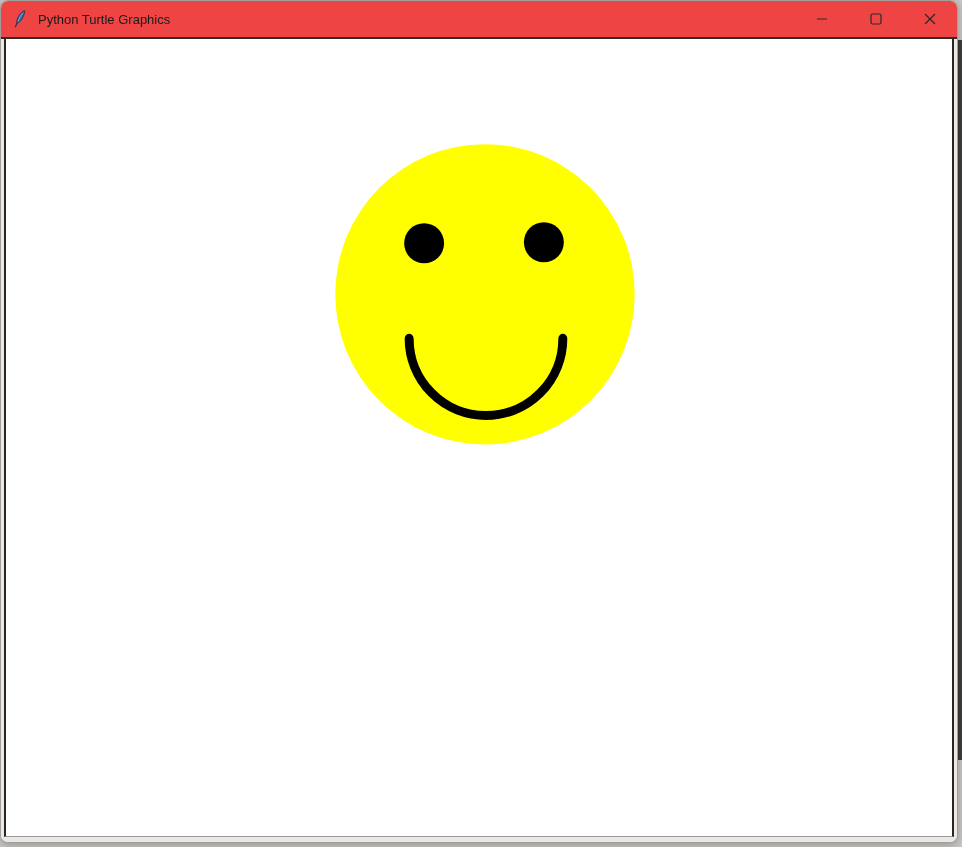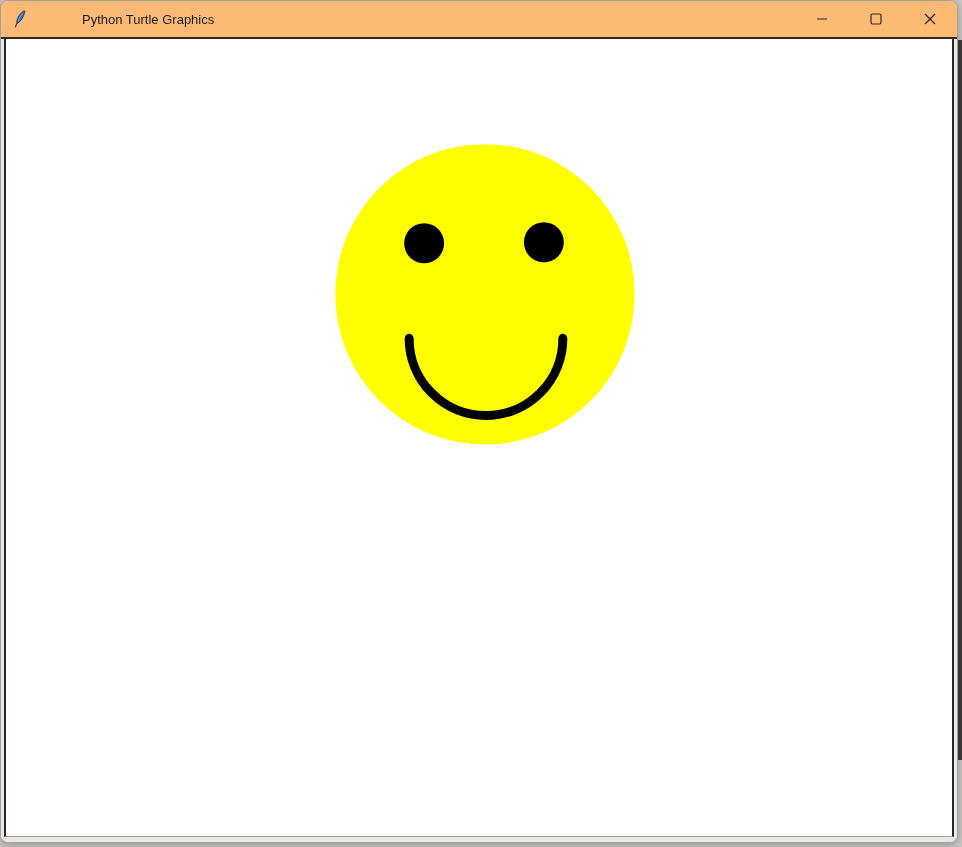--- a/index.html
+++ b/index.html
@@ -24,25 +24,24 @@
     border: 1px solid #a19e9b;
     border-radius: 8px;
     overflow: hidden;
     display: flex;
     flex-direction: column;
     box-shadow: 0 2px 8px rgba(0,0,0,0.25);
   }
   .titlebar {
     height: 38px;
     flex: 0 0 38px;
-    background: #fdba74;
+    background: #ef4444;
     border-bottom: 2px solid #2e2d2c;
     display: flex;
     align-items: center;
-    gap: 44px;
   }
   .app-icon {
     width: 16px; height: 18px;
     margin-left: 12px;
     display: inline-flex;
     align-items: center;
   }
   .title {
     margin-left: 9px;
     font-size: 13px;

